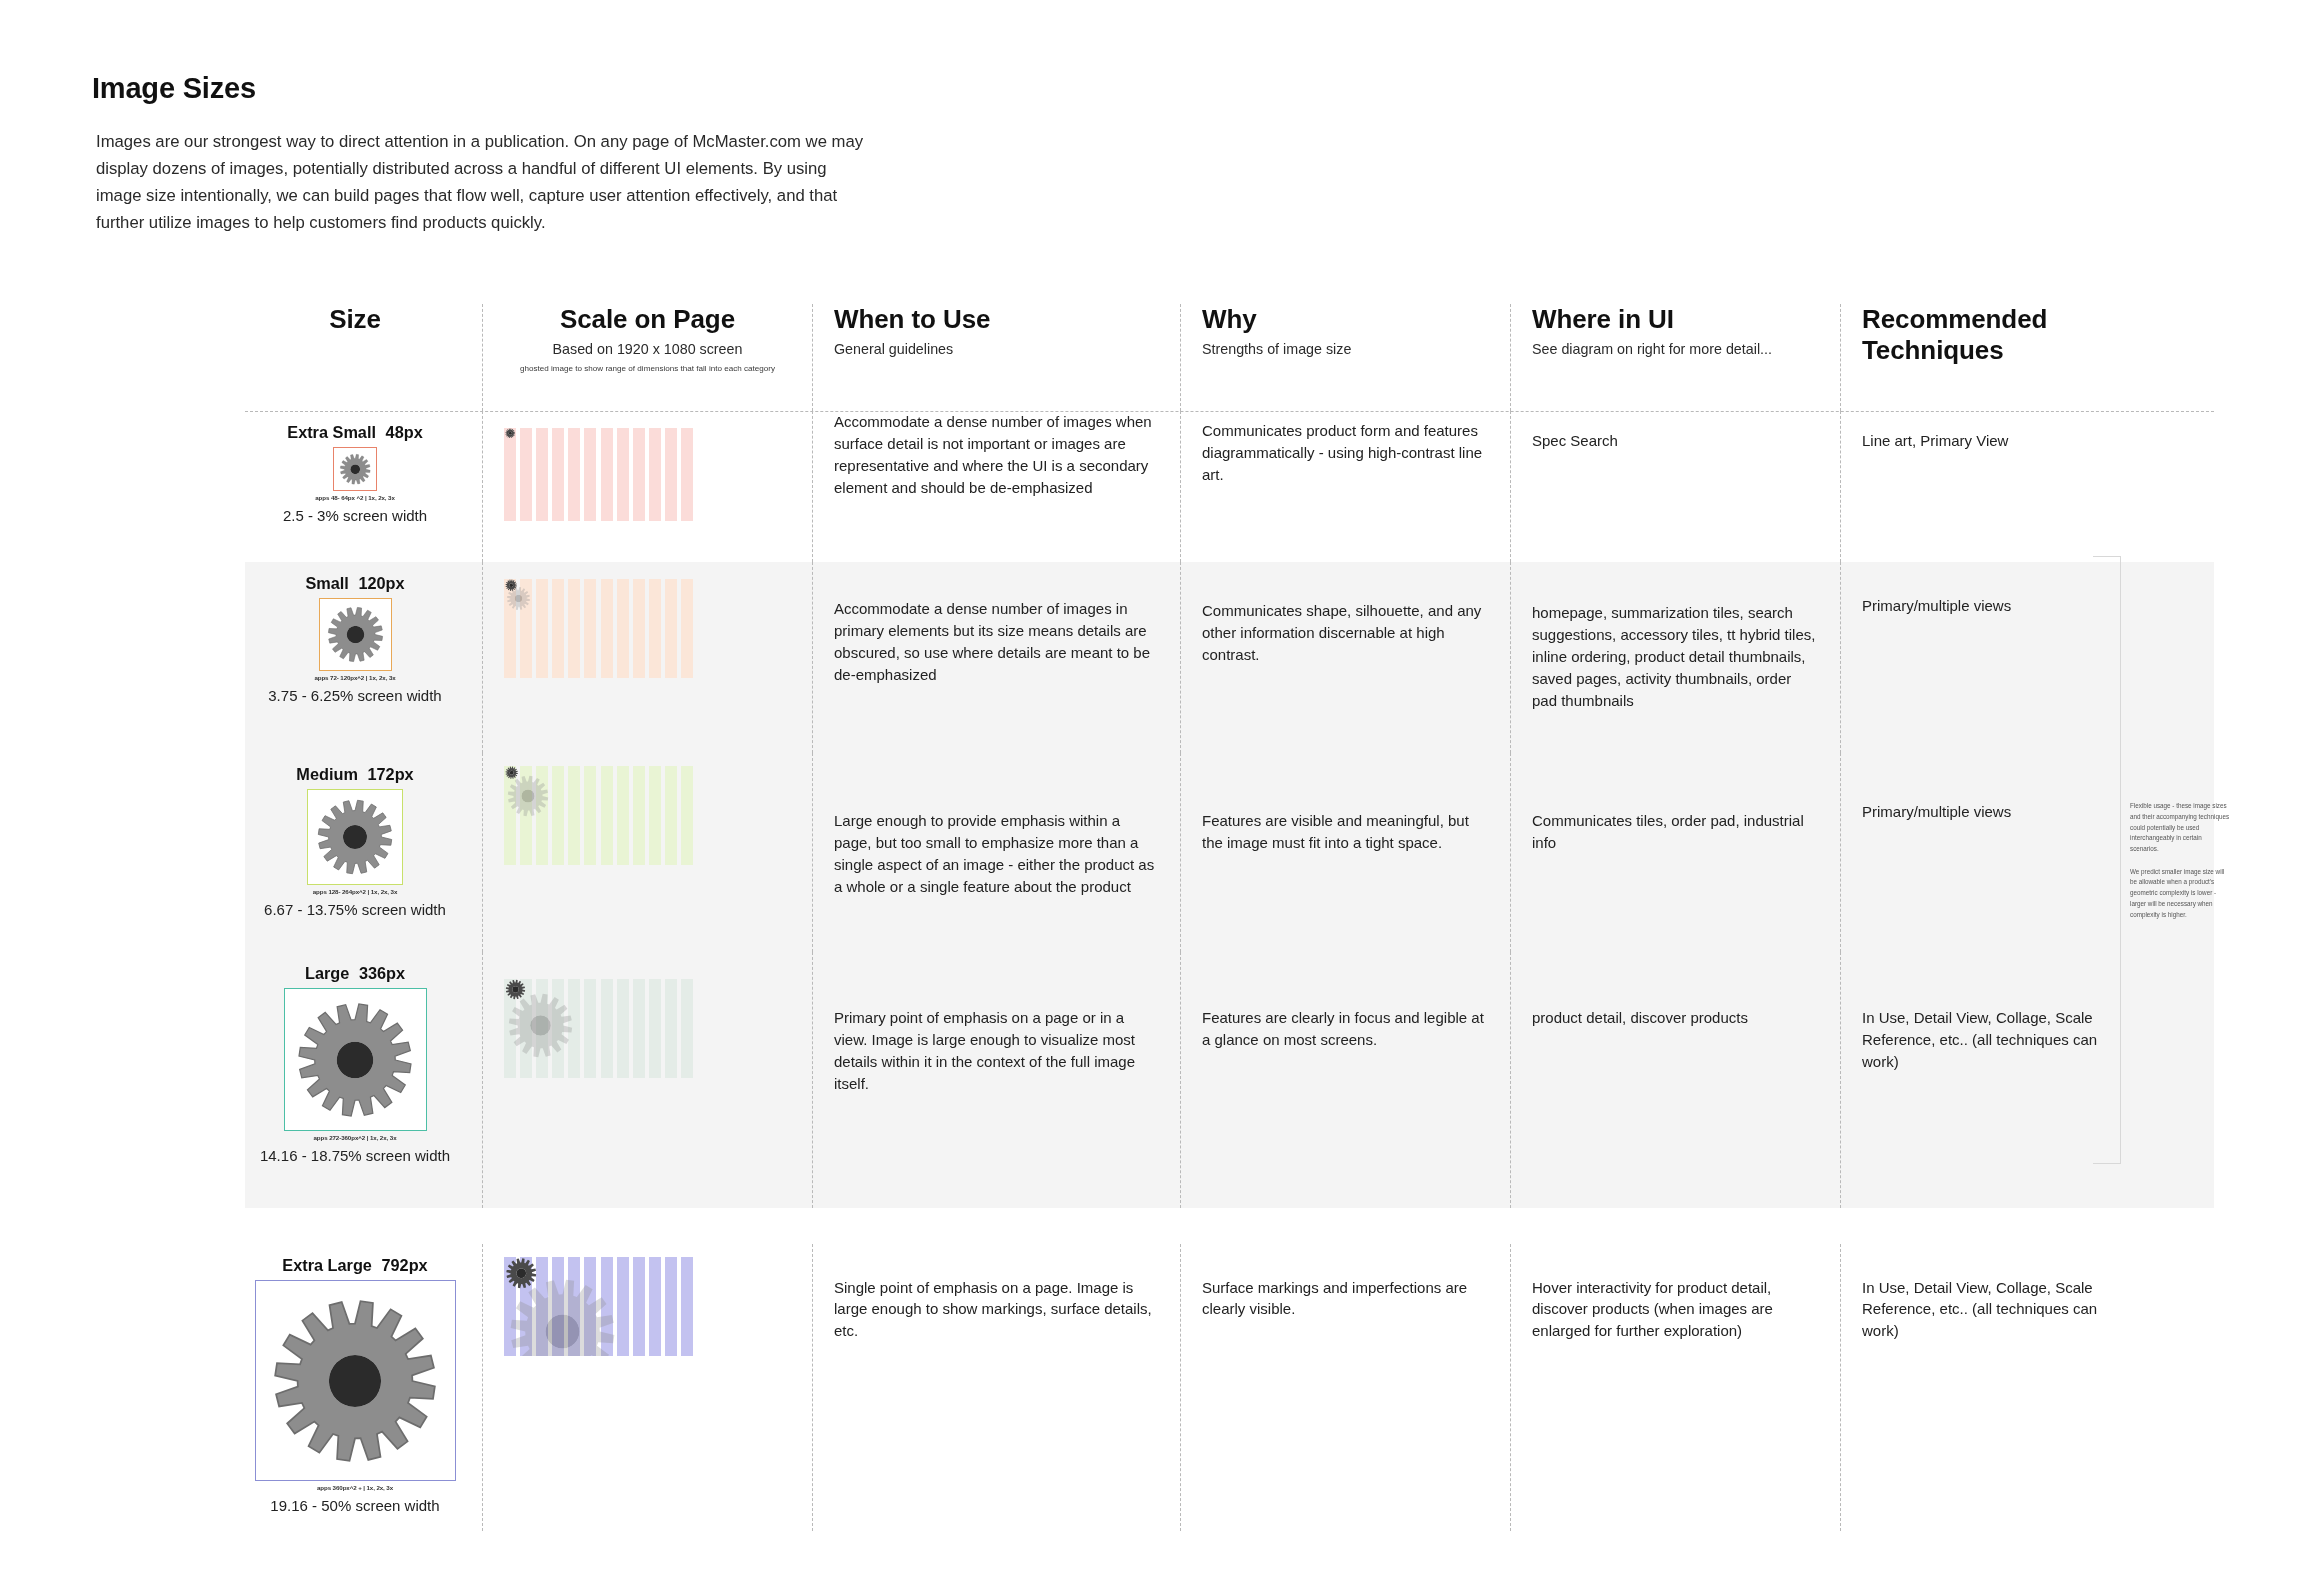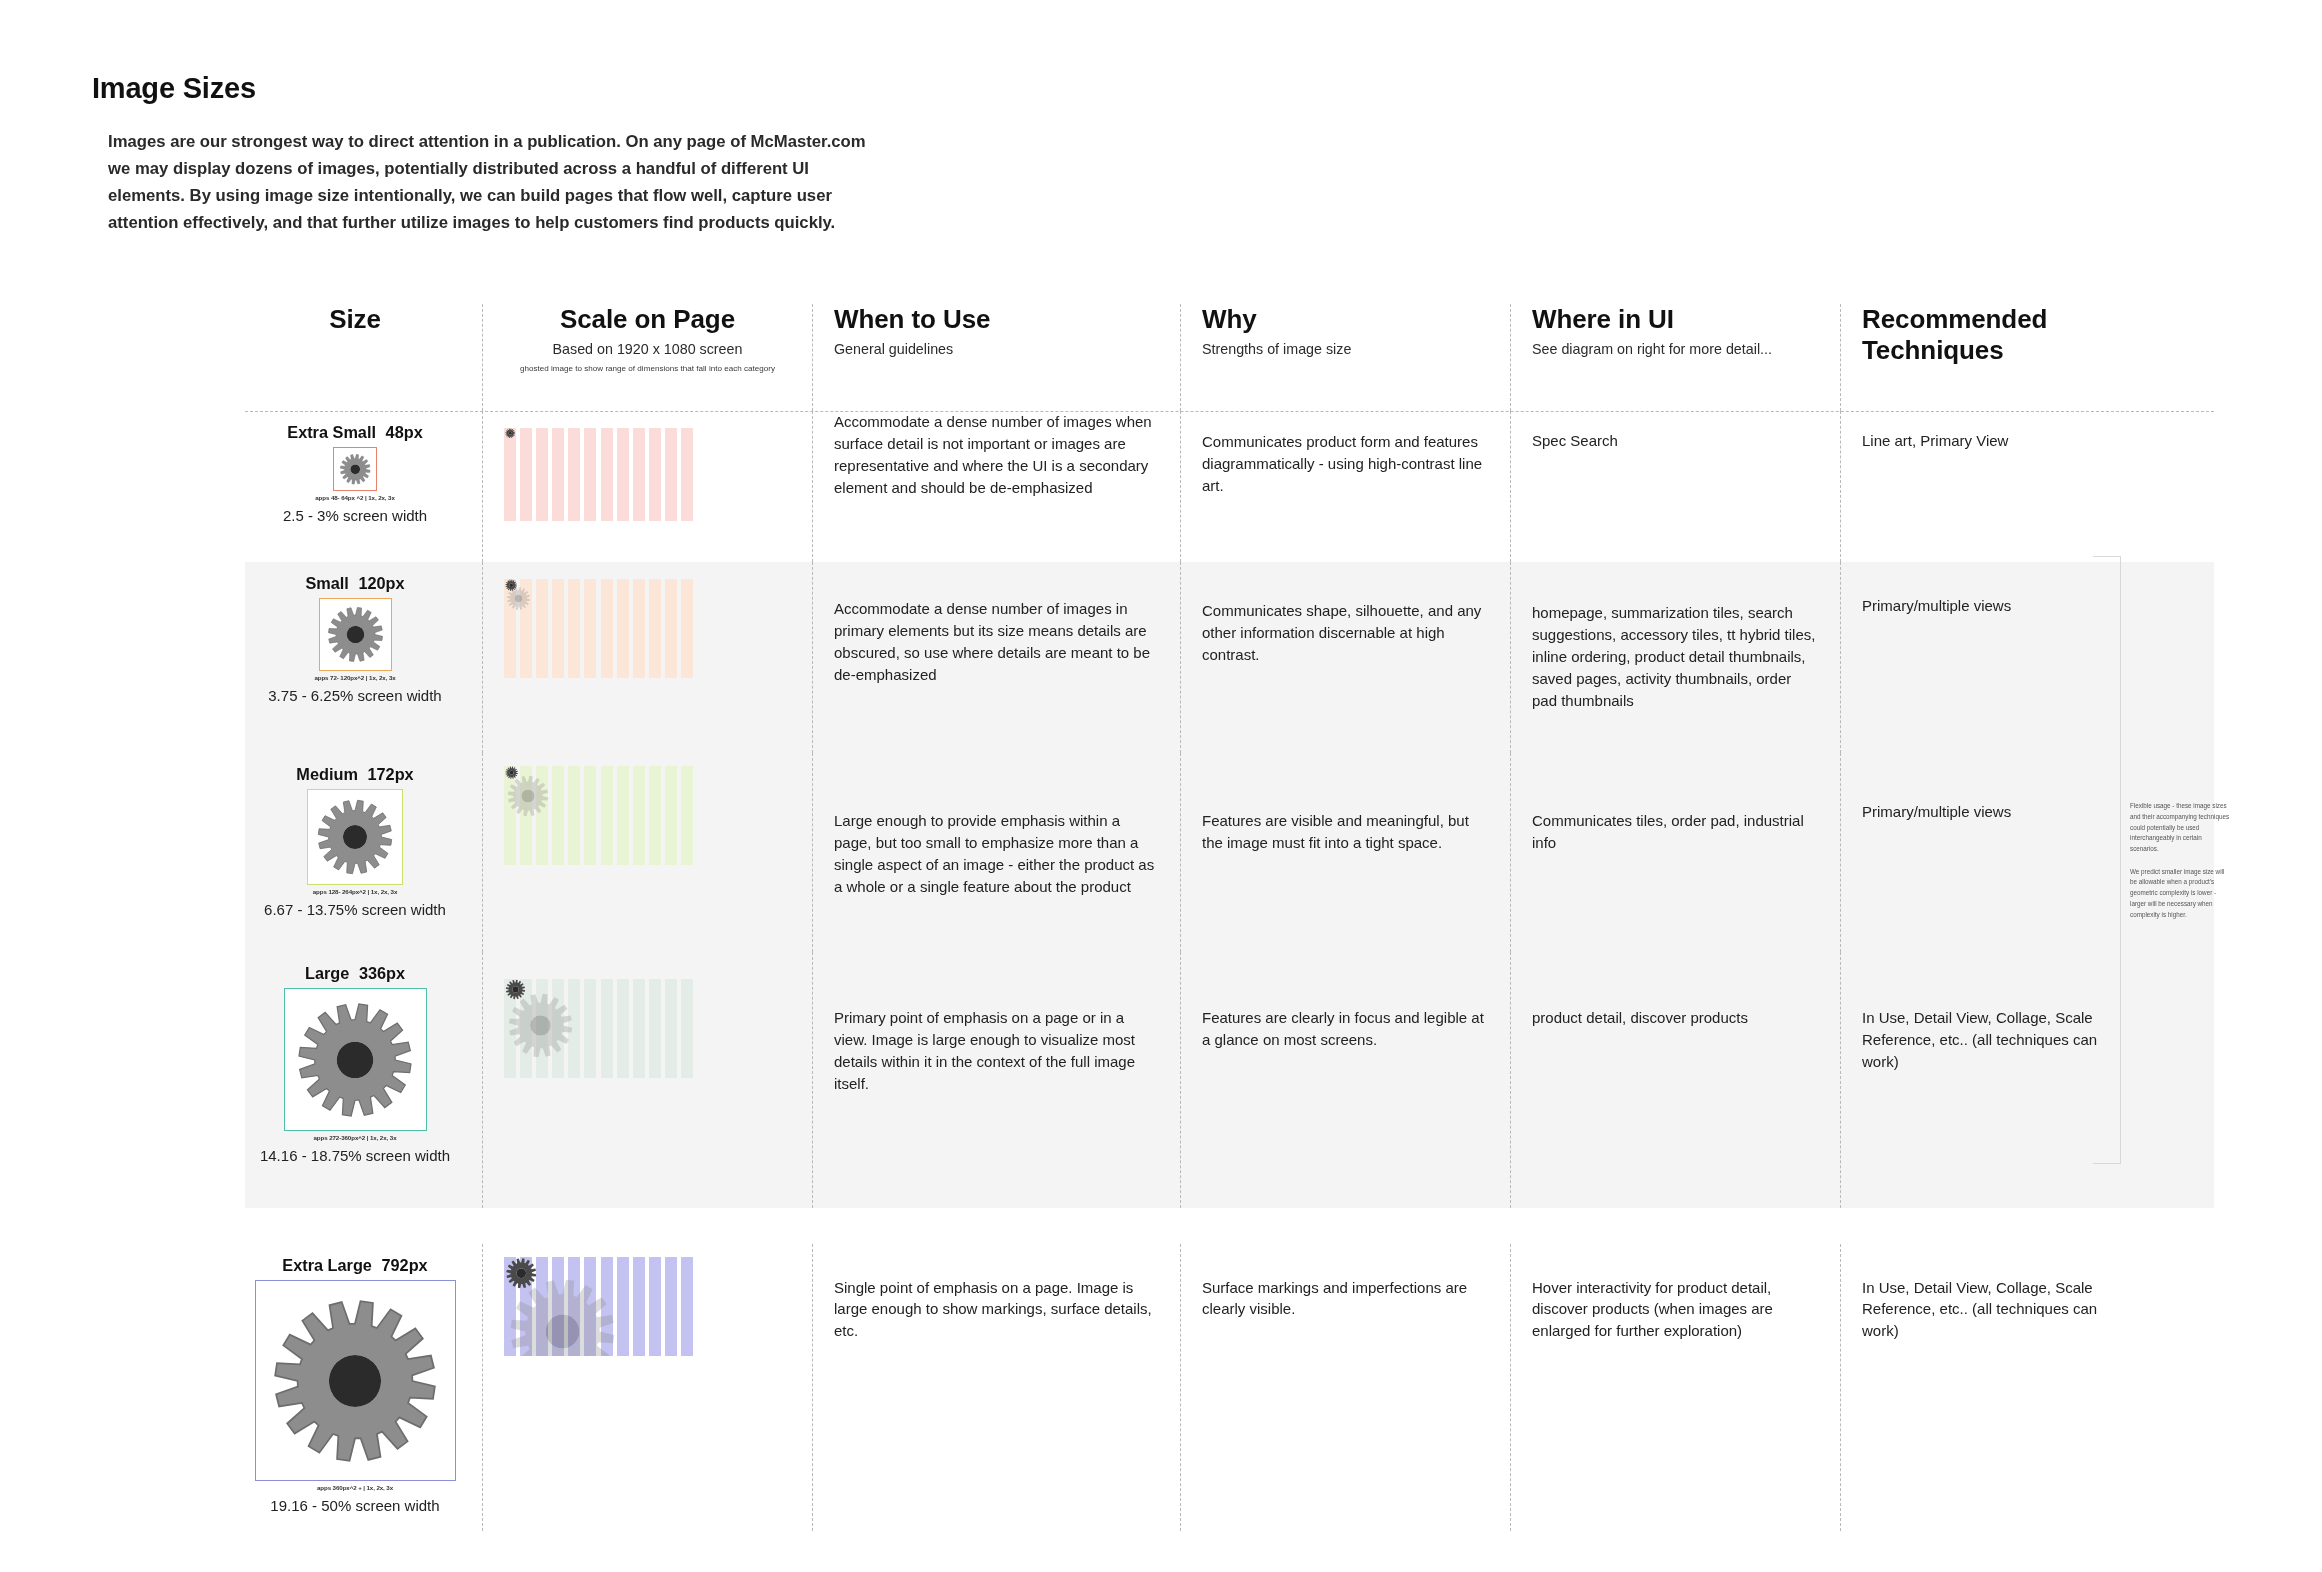--- a/index.html
+++ b/index.html
@@ -22,23 +22,22 @@
     font-size: 29px;
     font-weight: bold;
     letter-spacing: -0.2px;
     margin: 0 0 23px 0;
     color: #111;
   }
   .page-intro {
     font-size: 16.7px;
     line-height: 1.62;
     color: #2a2a2a;
-    margin: 16px;
+    margin: 4px;
     max-width: 776px;
-    font-weight: bold;
   }
 
   
   .matrix {
     position: absolute;
     left: 245px;
     top: 304px;
     width: 1969px;
   }
 
@@ -261,21 +260,21 @@
                   <circle cx="50" cy="50" r="15" fill="#2b2b2b"></circle>
                 </svg>
               </div>
             </div>
           </div>
         </div>
         <div class="col col-when">
           <div class="cell-text" style="">Accommodate a dense number of images when surface detail is not important or images are representative and where the UI is a secondary element and should be de-emphasized</div>
         </div>
         <div class="col col-why">
-          <div class="cell-text" style="padding-top:20px">Communicates product form and features diagrammatically - using high-contrast line art.</div>
+          <div class="cell-text" style="padding-top:9px">Communicates product form and features diagrammatically - using high-contrast line art.</div>
         </div>
         <div class="col col-where">
           <div class="cell-text" style="padding-top:19px">Spec Search</div>
         </div>
         <div class="col col-rec">
           <div class="cell-text" style="padding-top:19px">Line art, Primary View</div>
         </div>
       </div>
       <div class="row body-row band-shaded" style="height: 191px;">
         <div class="col col-size size-cell" style="padding-top: 11.5px;">

